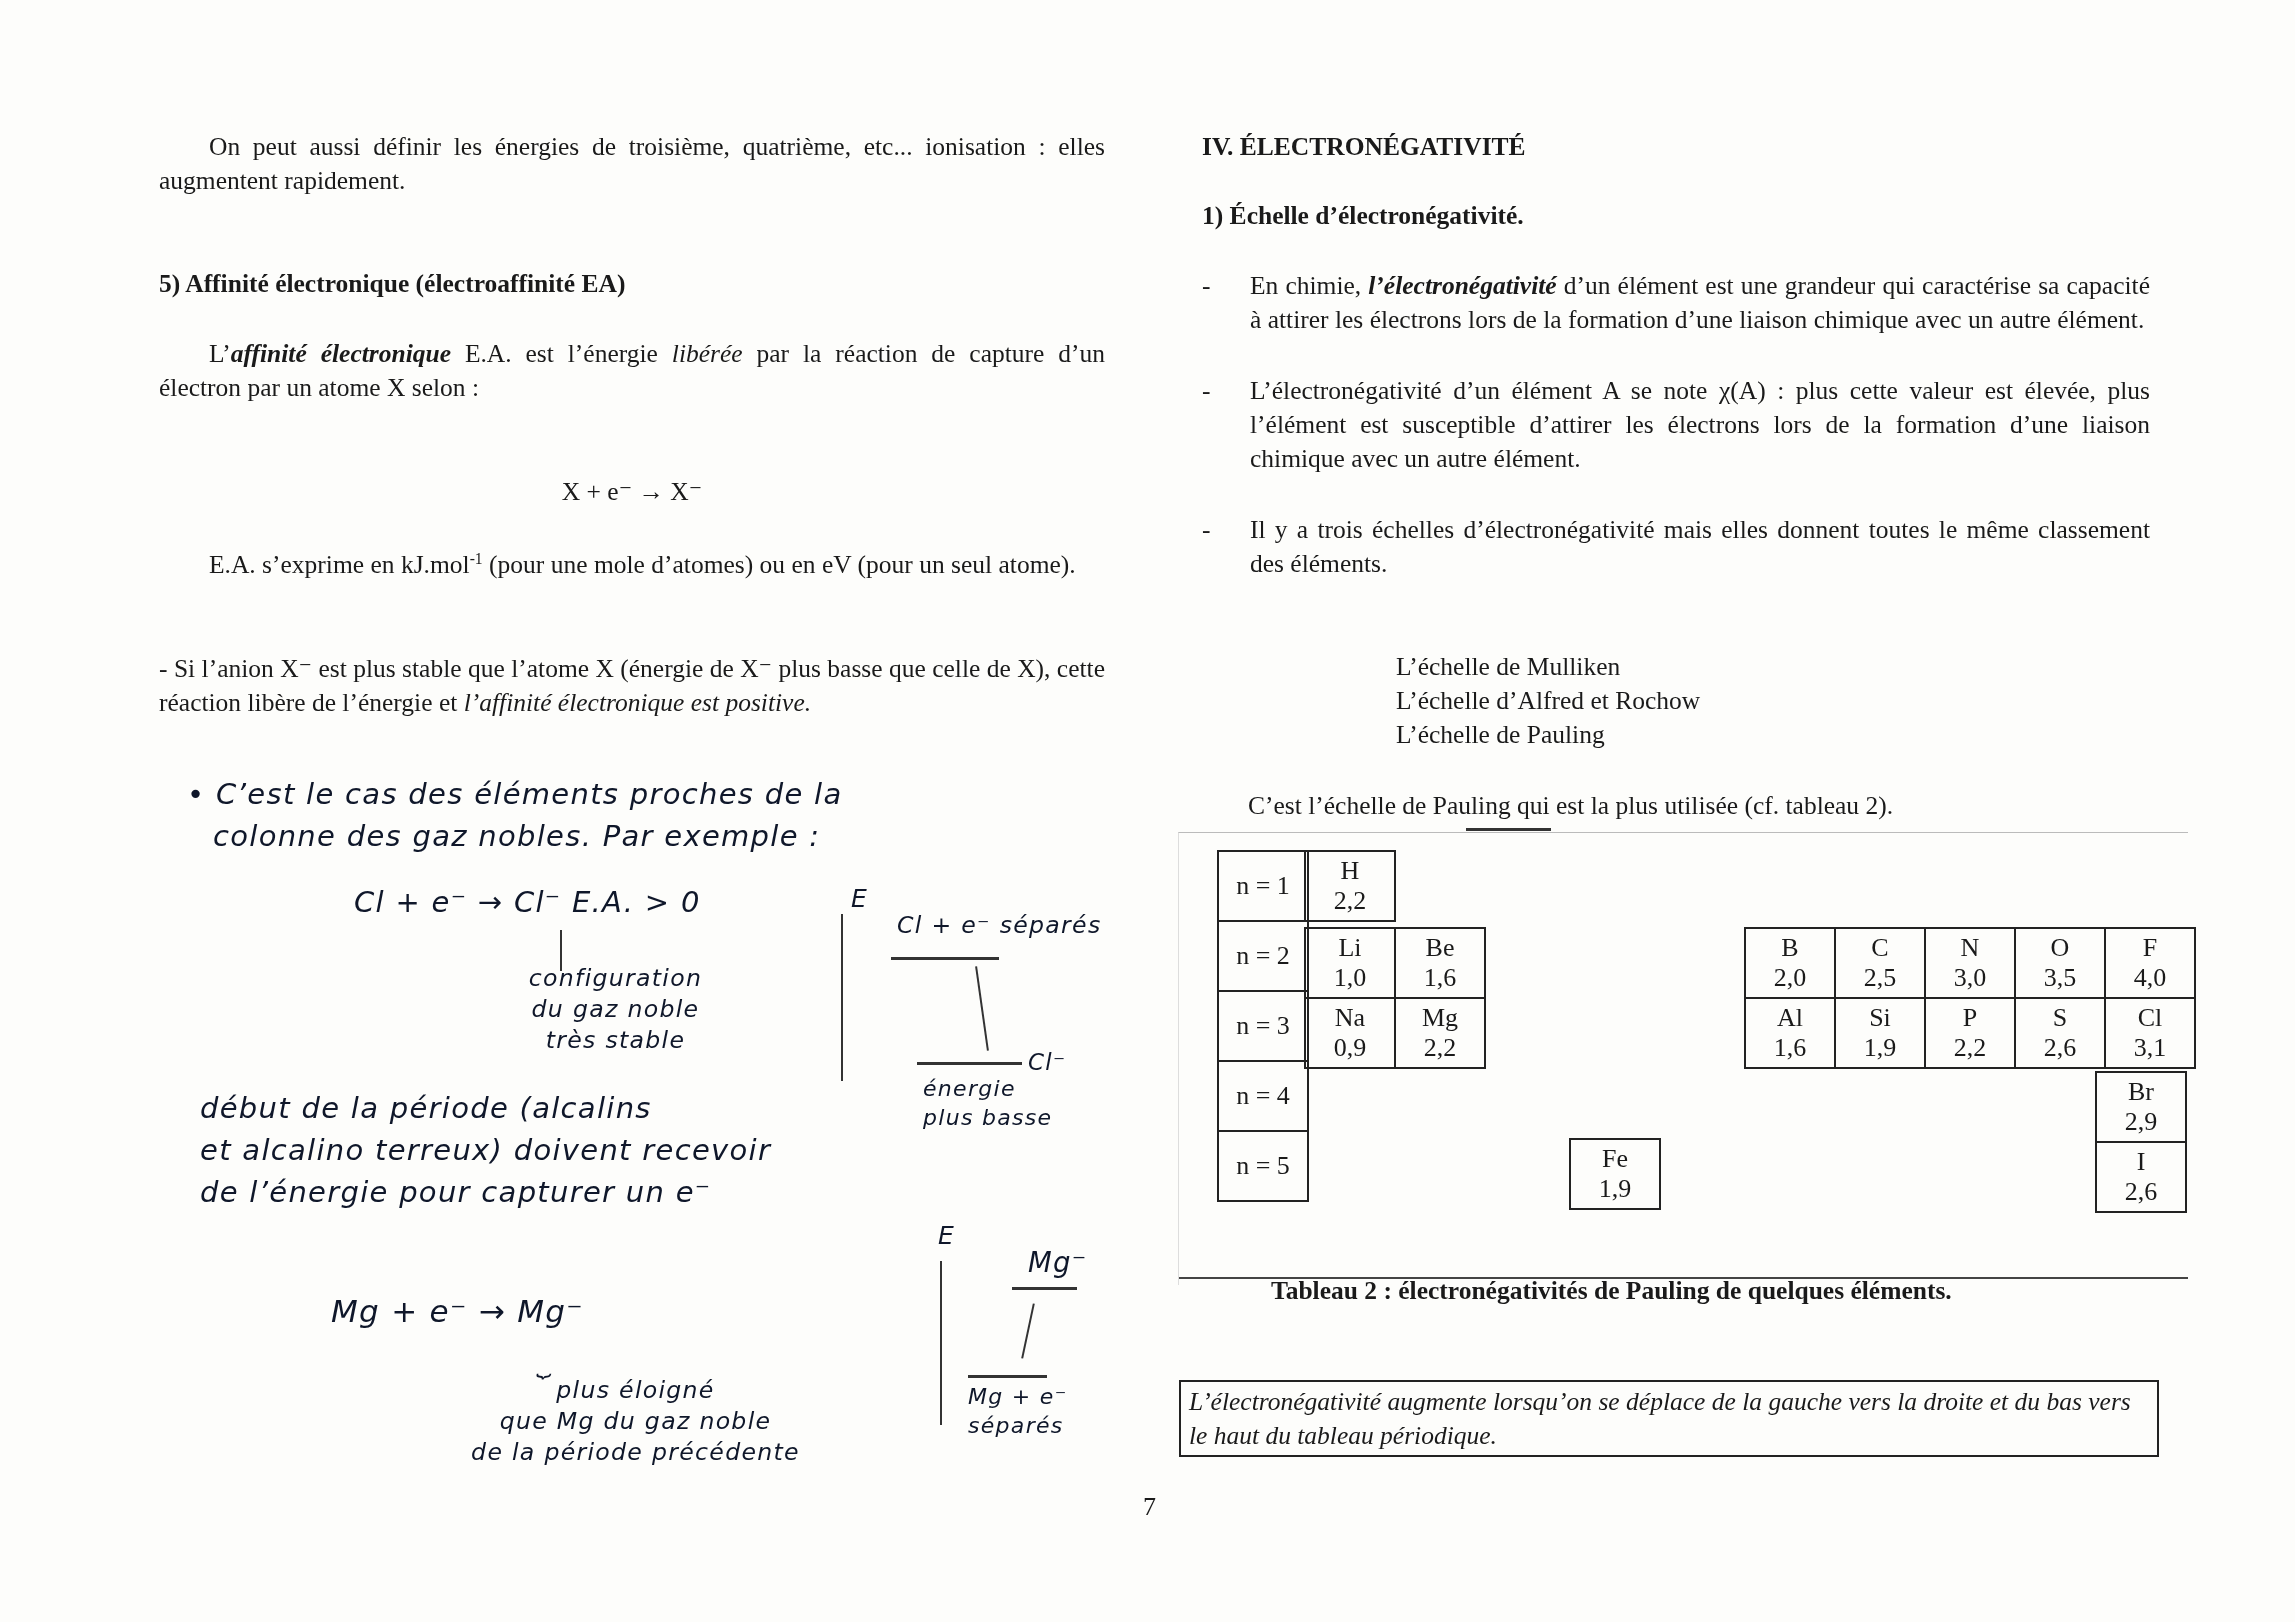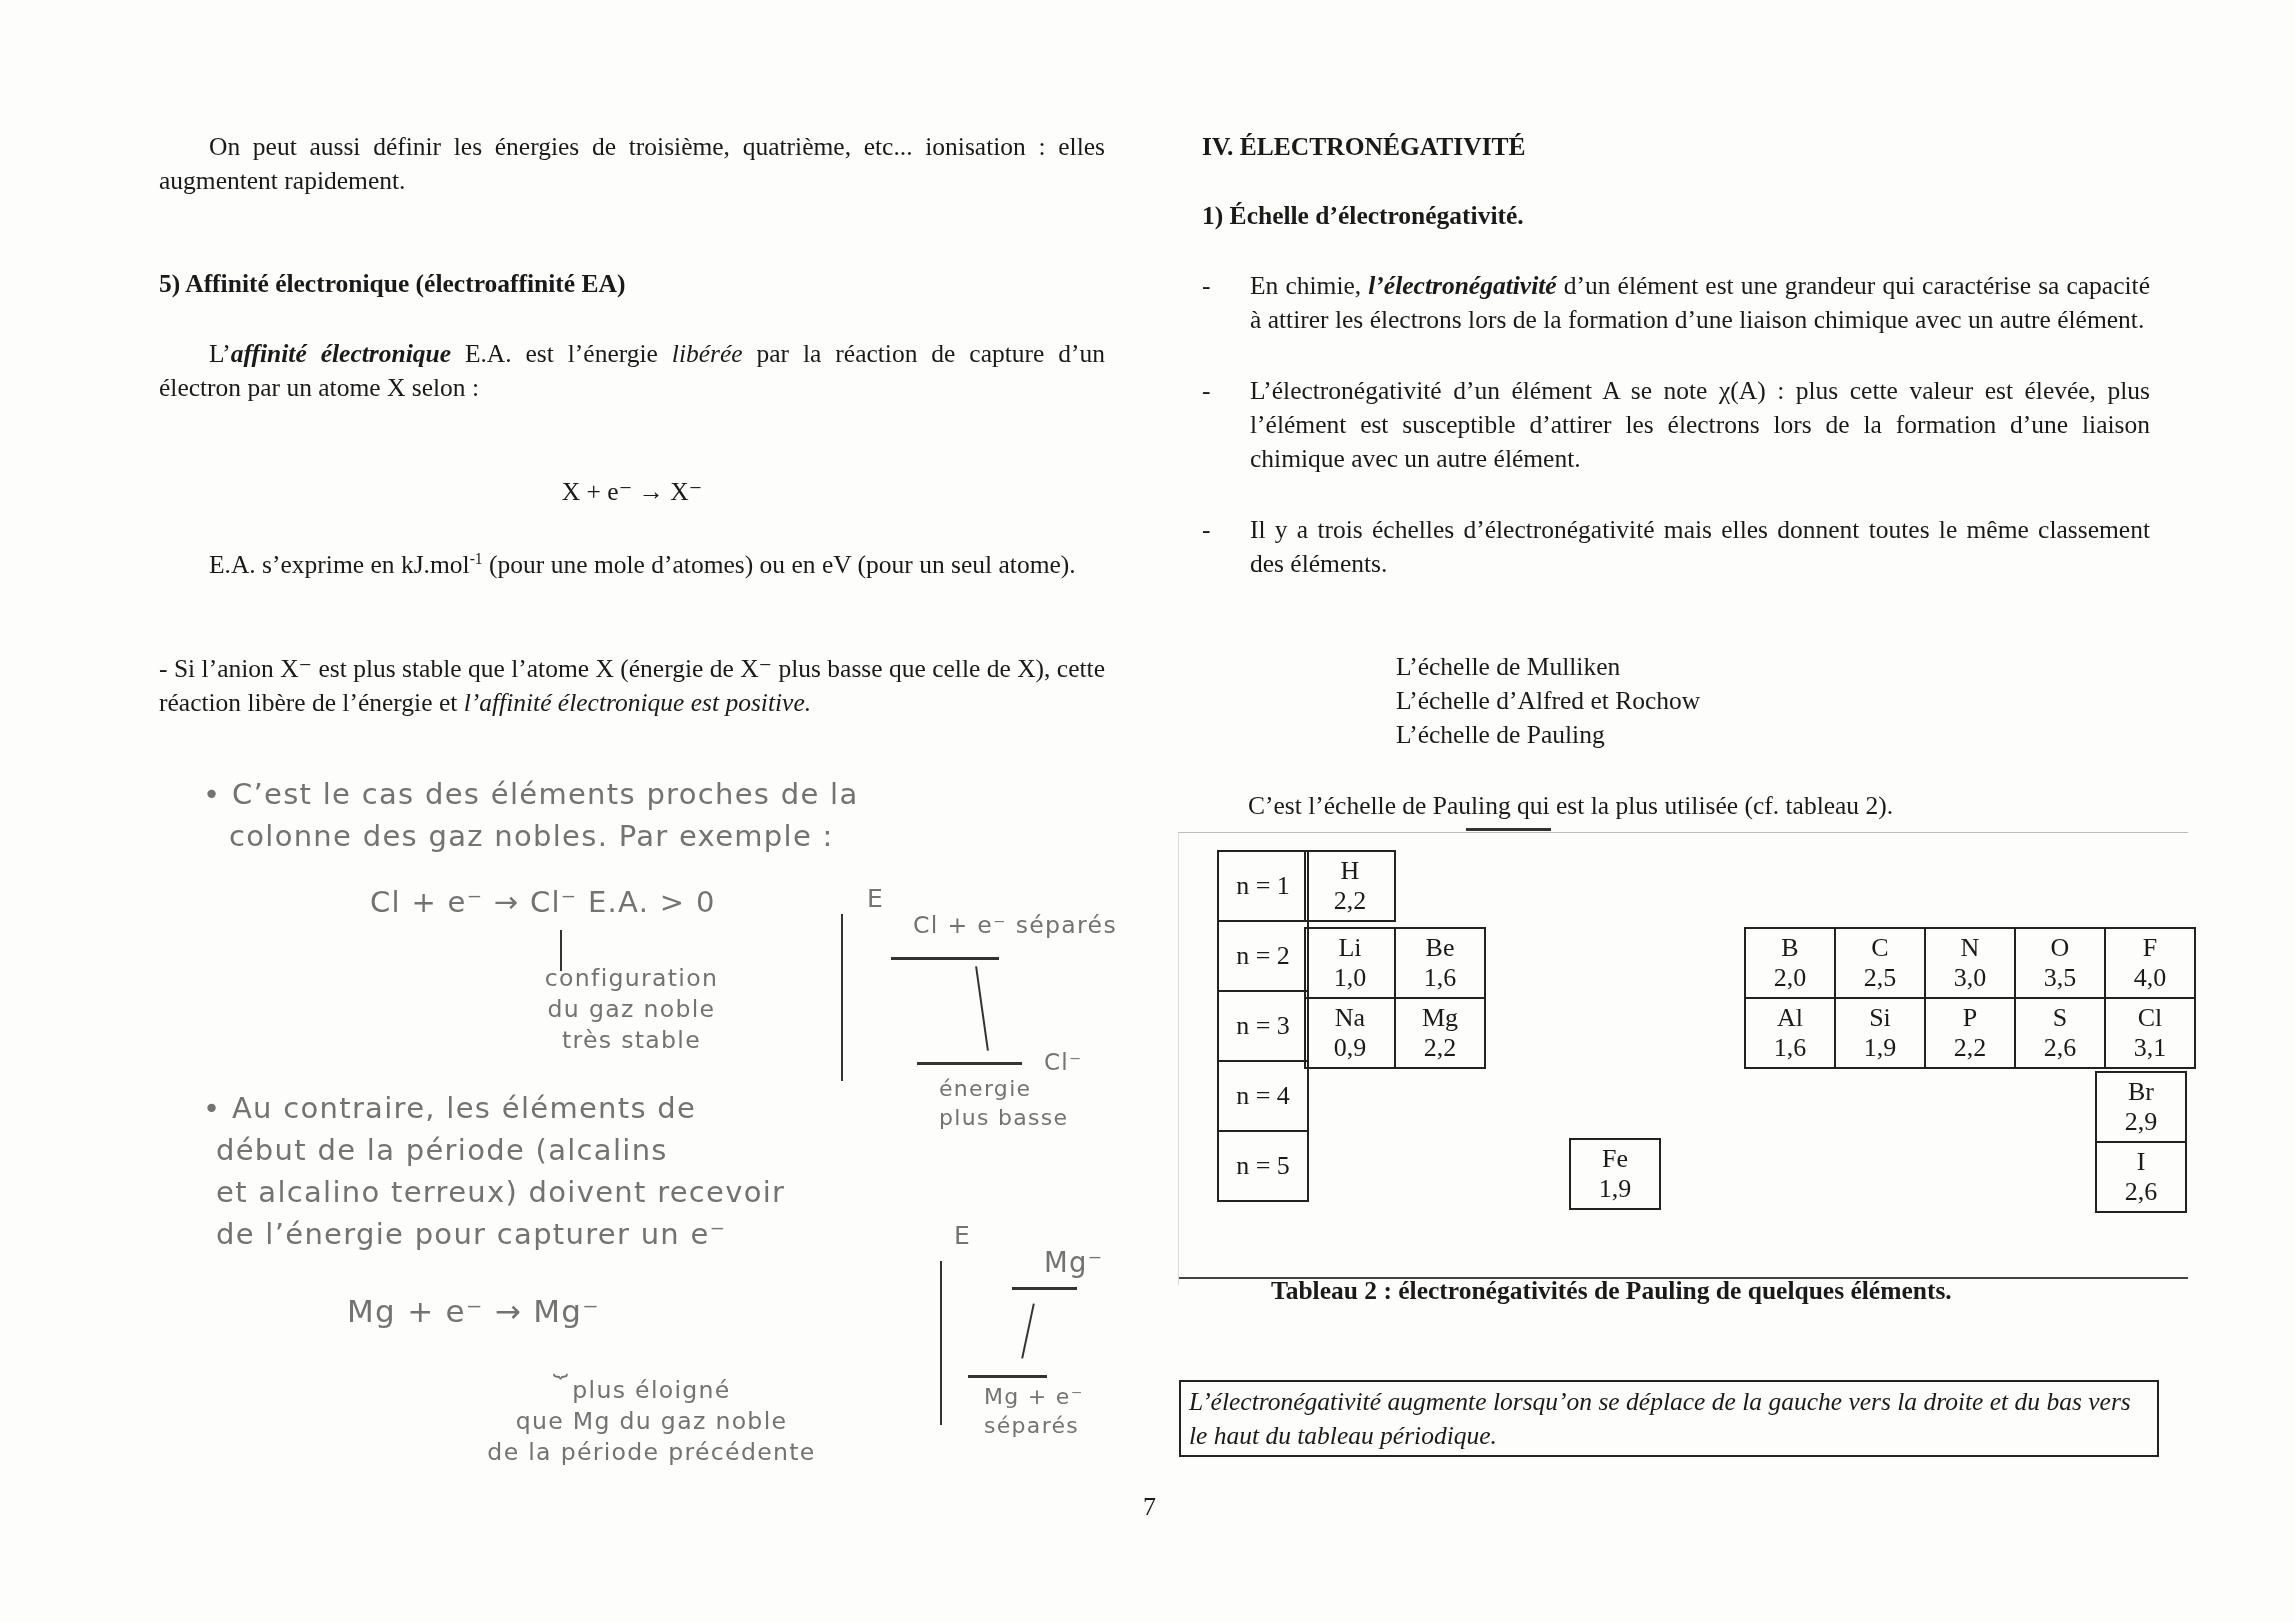--- a/index.html
+++ b/index.html
@@ -2,21 +2,21 @@
 <html style="font-size:10.5px"><head>
 <meta charset="utf-8">
 <style>
   html, body { margin:0; padding:0; }
   body { width:2295px; height:1623px; background:#fdfdfb; position:relative; overflow:hidden;
          font-family:"Liberation Serif", "DejaVu Serif", serif; color:#1a1a1a; }
   .abs { position:absolute; }
   .p { font-size:25.5px; line-height:34px; text-align:justify; }
   .indent { text-indent:50px; }
   .bold { font-weight:bold; }
-  .hand { font-family:"DejaVu Sans", sans-serif; color:#737373; font-size:29px; line-height:42px; letter-spacing:1.3px;margin-left:16px; }
+  .hand { font-family:"DejaVu Sans", sans-serif; font-style:italic; color:#0f172a; font-size:29px; line-height:42px; letter-spacing:1.3px; }
   sup { font-size:15.7px; line-height:0; }
   .bullet-item { display:flex; }
   .bullet-item .dash { width:48px; flex:none; }
   .bullet-item .txt { flex:1; text-align:justify; }
   table.pt { border-collapse:collapse; position:absolute; }
   table.pt td { border:2px solid #222; width:88px; height:68px; text-align:center; font-size:26px; line-height:30px; padding:0; }
   .el-sym, .el-val { display:block; }
   .line { position:absolute; background:#333; }
 </style>
 </head>
@@ -58,21 +58,20 @@
 <div class="line" style="left:891px; top:957px; width:108px; height:2.6px;"></div>
 <div class="line" style="left:981px; top:966px; width:2px; height:85px; transform:rotate(-8deg);"></div>
 <div class="line" style="left:917px; top:1062px; width:105px; height:2.6px;"></div>
 <div class="abs hand" style="left:1028px; top:1041px; font-size:23px;">Cl⁻</div>
 <div class="abs hand" style="left:923px; top:1074px; font-size:22px; line-height:29px;">
   <div>énergie</div>
   <div>plus basse</div>
 </div>
 
 <div class="abs hand" style="left:187px; top:1087px; width:753px;">
-  <div>• Au contraire, les éléments de</div>
   <div style="padding-left:13px;">début de la période (alcalins</div>
   <div style="padding-left:13px;">et alcalino terreux) doivent recevoir</div>
   <div style="padding-left:13px;">de l’énergie pour capturer un e⁻</div>
 </div>
 <div class="abs hand" style="left:331px; top:1290px; font-size:31px;">Mg + e⁻ → Mg⁻</div>
 <div class="abs hand" style="left:537px; top:1343px; font-size:25px;">⏟</div>
 <div class="abs hand" style="left:452px; top:1375px; font-size:23.6px; line-height:31px; text-align:center; width:367px;">
   <div>plus éloigné</div>
   <div>que Mg du gaz noble</div>
   <div>de la période précédente</div>

